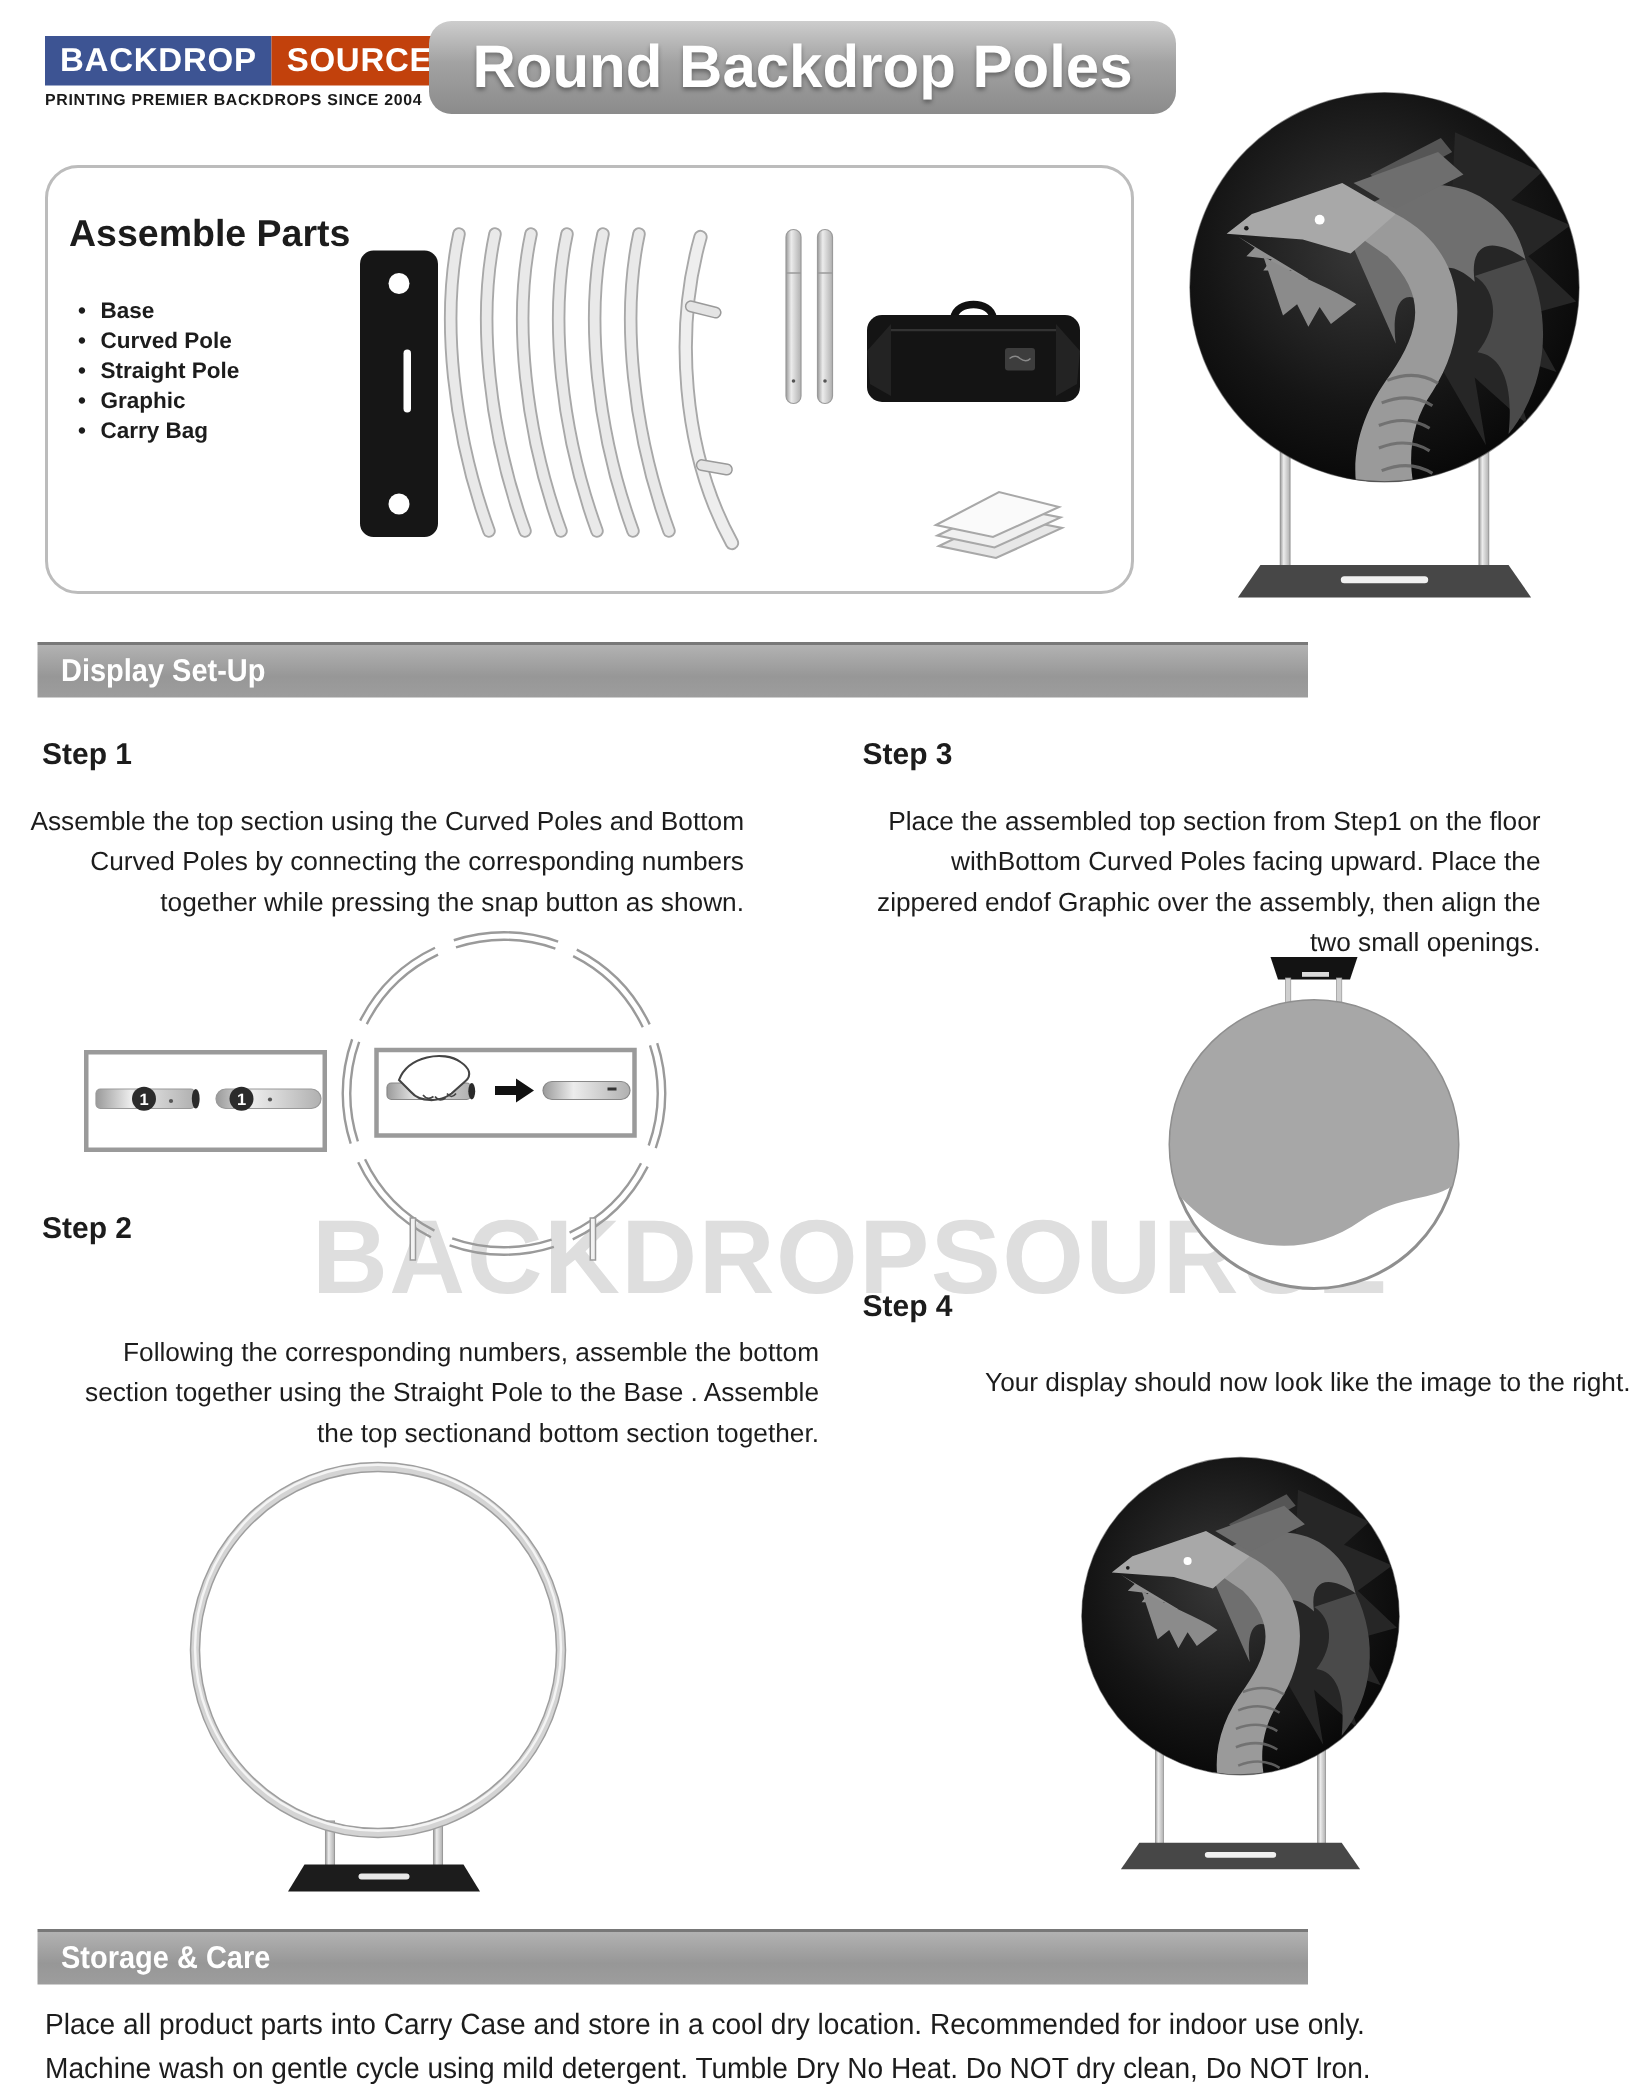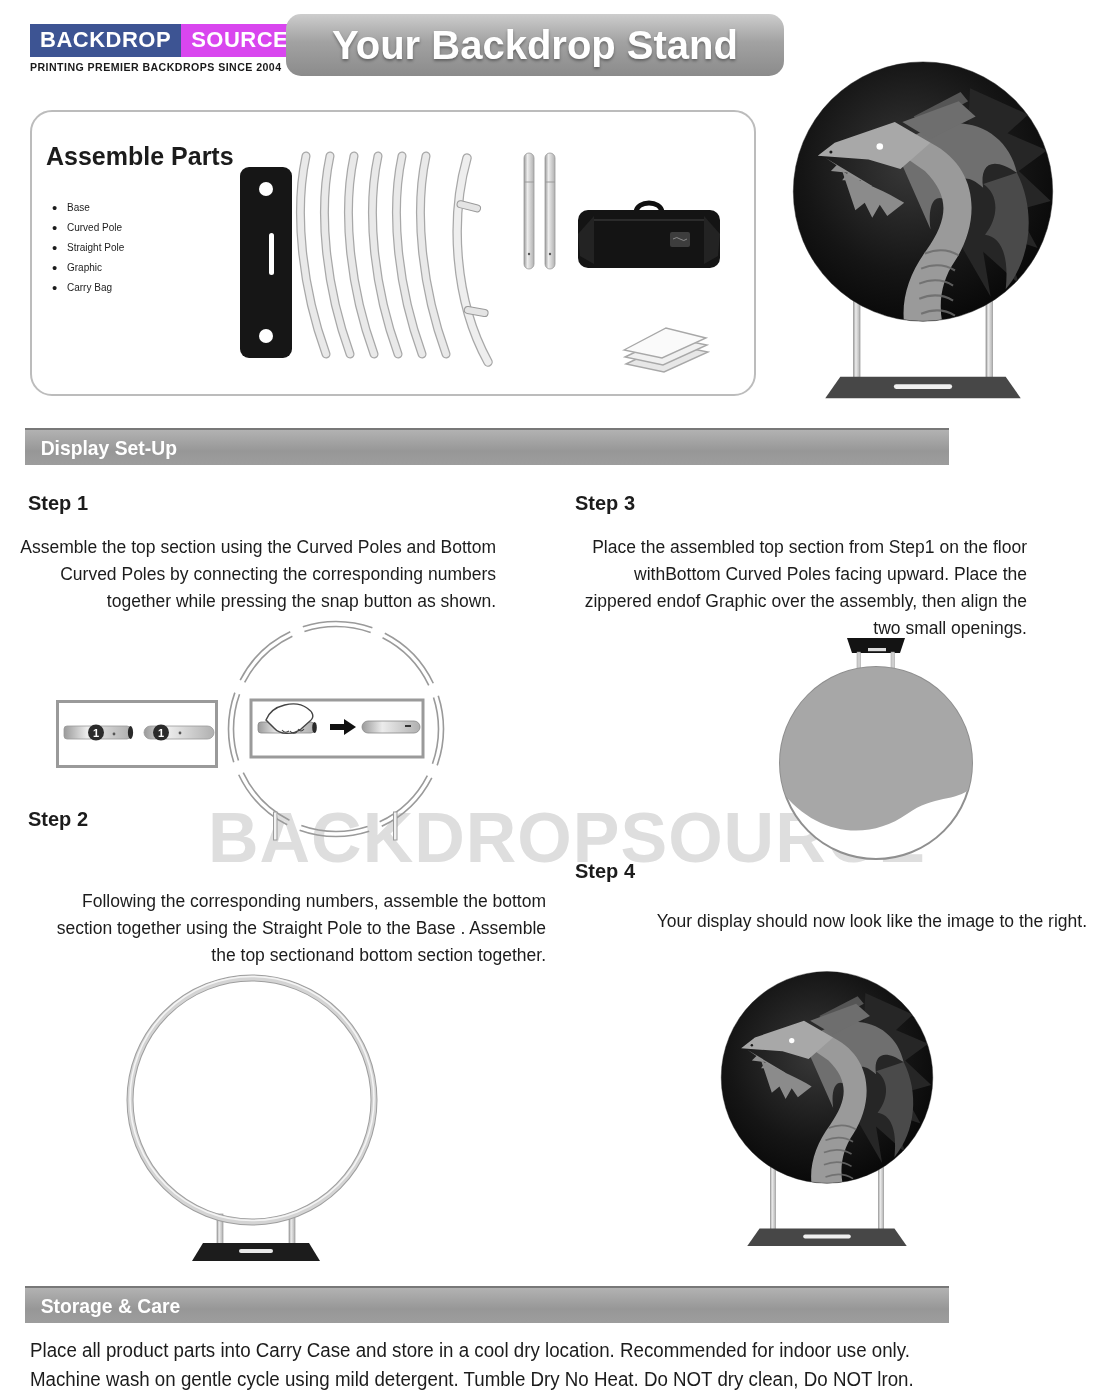--- a/index.html
+++ b/index.html
@@ -4,34 +4,34 @@
 <style>
   html,body{margin:0;padding:0;background:#fff;}
   .page{position:relative;width:1100px;height:1400px;background:#fff;overflow:hidden;
         font-family:"Liberation Sans",sans-serif;color:#1c1c1c;}
   .abs{position:absolute;}
   
   .logo{left:30px;top:24px;z-index:3;}
   .logo-row{display:flex;text-align:right;}
   .logo-seg{color:#fff;font-weight:bold;font-size:22px;letter-spacing:.5px;padding:5px 10px 6px 10px;line-height:1;}
   .logo-blue{background:#3d5493;}
-  .logo-red{background:#d946ef;}
+  .logo-red{background:#c2410c;}
   .tagline{font-size:10.6px;font-weight:bold;color:#1a1a1a;margin-top:4px;letter-spacing:.45px;}
   .title-banner{left:286px;top:14px;width:498px;height:62px;border-radius:15px;z-index:3;
     background:linear-gradient(180deg,#cdcdcd 0%,#a2a2a2 45%,#8b8b8b 100%);
     display:flex;align-items:center;justify-content:center;}
   .title-banner span{font-size:40px;font-weight:bold;color:#fff;text-shadow:0 2px 3px rgba(0,0,0,.35);white-space:nowrap;}
   
   .parts-box{left:30px;top:110px;width:722px;height:282px;border:2px solid #bcbcbc;border-radius:22px;background:#fff;z-index:2;}
   .parts-heading{left:46px;top:142px;font-size:25px;font-weight:bold;z-index:3;}
   .parts-list{left:52px;top:198px;z-index:3;list-style:none;margin:0;padding:0;}
-  .parts-list li{font-size:10px;line-height:20px;position:relative;padding-left:15px;}
+  .parts-list li{font-size:15px;line-height:20px;position:relative;padding-left:15px;font-weight:bold;}
   .parts-list li::before{content:"•";position:absolute;left:0;top:0;font-size:15px;}
   
-  .bar{left:25px;width:924px;height:35px;z-index:3;border-top:2px solid #787878;
+  .bar{left:25px;width:847px;height:35px;z-index:3;border-top:2px solid #787878;
        background:linear-gradient(180deg,#b2b2b2 0%,#979797 60%,#9d9d9d 100%);
        display:flex;align-items:center;}
   .bar span{color:#fff;font-weight:bold;font-size:21px;padding-left:17px;transform:scaleX(.92);transform-origin:left center;white-space:nowrap;}
   .bar-display{top:428px;}
   .bar-storage{top:1286px;}
   
   .step-h{font-size:20px;font-weight:bold;z-index:3;}
   .step-p{font-size:17.5px;line-height:27px;z-index:3;text-align:right;}
   .watermark{left:208px;top:798px;font-size:70px;font-weight:bold;color:#dedede;letter-spacing:1px;
              white-space:nowrap;z-index:1;}
@@ -94,21 +94,21 @@
 
   <div class="abs logo">
     <div class="logo-row">
       <span class="logo-seg logo-blue">BACKDROP</span>
       <span class="logo-seg logo-red">SOURCE</span>
     </div>
     <div class="tagline">PRINTING PREMIER BACKDROPS SINCE 2004</div>
   </div>
 
   <div class="abs title-banner">
-    <span>Your Backdrop Stand</span>
+    <span>Round Backdrop Poles</span>
   </div>
 
   <div class="abs parts-box"></div>
   <div class="abs parts-heading">Assemble Parts</div>
   <ul class="abs parts-list">
     <li>Base</li>
     <li>Curved Pole</li>
     <li>Straight Pole</li>
     <li>Graphic</li>
     <li>Carry Bag</li>

